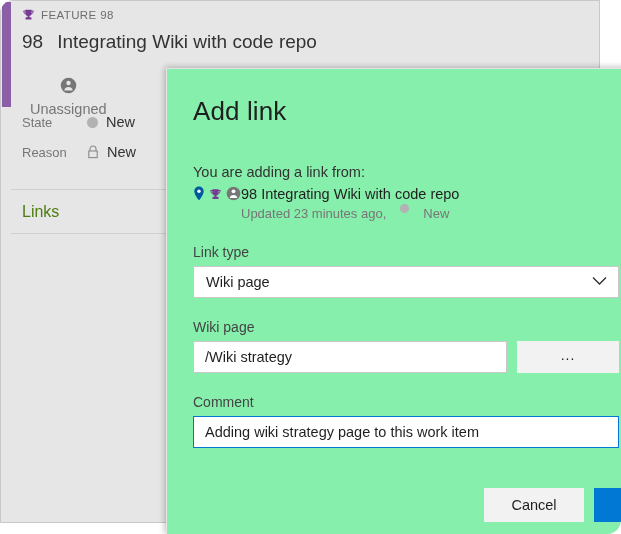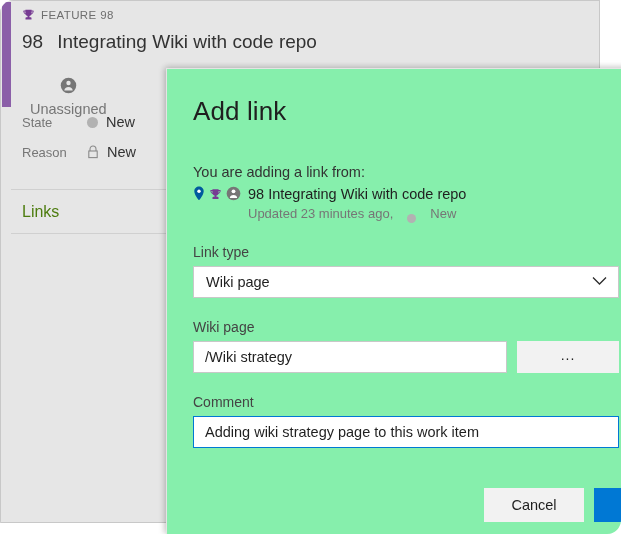--- a/index.html
+++ b/index.html
@@ -192,34 +192,33 @@
     align-items: flex-start;
     gap: 0;
   }
   .source-icons {
     display: flex;
     align-items: center;
     gap: 4px;
     padding-top: 1px;
   }
   .source-text-col {
-    margin-left: 7px;
   }
   .source-title {
     font-size: 14.5px;
     color: #1f1f1f;
     line-height: 18px;
     white-space: nowrap;
   }
   .source-sub {
     font-size: 13px;
     color: #767676;
     line-height: 19px;
     display: flex;
-    align-items: flex-end;
+    align-items: flex-start;
     gap: 14px;
     margin-top: 1px;
   }
   .source-sub .state-dot-sm {
     display: inline-block;
     width: 9px;
     height: 9px;
     border-radius: 50%;
     background: #b2b2b2;
   }

